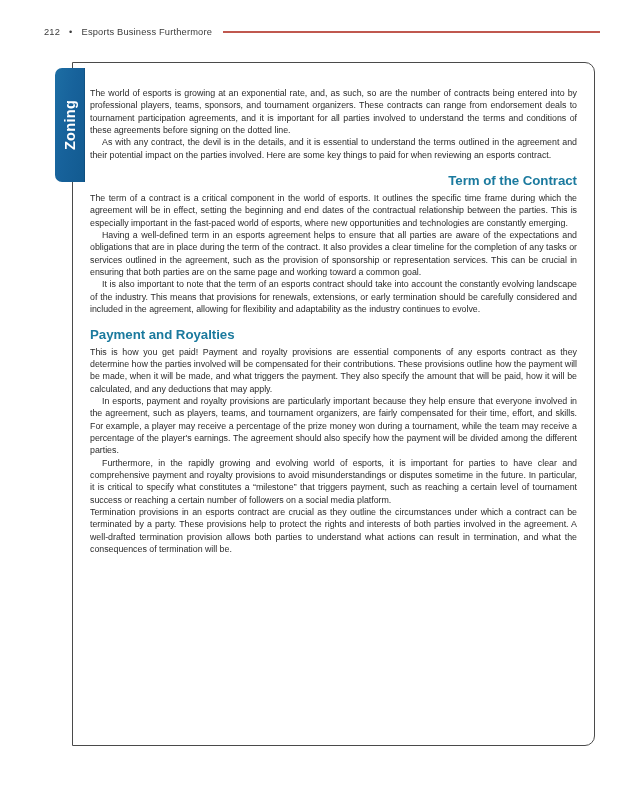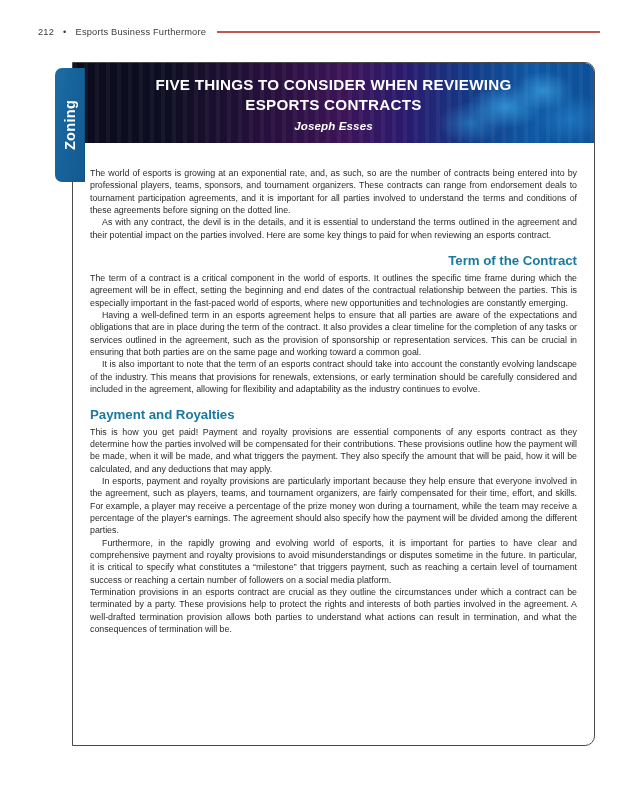--- a/index.html
+++ b/index.html
@@ -13,21 +13,21 @@
     position: relative;
     overflow: hidden;
     font-family: "Liberation Sans", sans-serif;
     -webkit-font-smoothing: antialiased;
   }
 
   
   .running-head {
     position: absolute;
     top: 24px;
-    left: 38px;
+    left: 44px;
     right: 26px;
     height: 16px;
     display: flex;
     align-items: center;
     gap: 9px;
   }
   .rh-text {
     font-size: 9.3px;
     color: #3b3b3b;
     letter-spacing: 0.18px;
@@ -171,26 +171,20 @@
   <span class="rh-text">Esports Business Furthermore</span>
   <span class="rh-rule"></span>
 </div>
 
 <div class="zoning-tab">
   <div class="zoning-label">Zoning</div>
 </div>
 
 <div class="article-card">
 
-  <div class="banner">
-    <div class="banner-inner">
-      <div class="banner-title">FIVE THINGS TO CONSIDER WHEN REVIEWING ESPORTS CONTRACTS</div>
-      <div class="banner-author">Joseph Esses</div>
-    </div>
-  </div>
 
   <div class="article-body">
     <p class="para">The world of esports is growing at an exponential rate, and, as such, so are the number of contracts being entered into by professional players, teams, sponsors, and tournament organizers. These contracts can range from endorsement deals to tournament participation agreements, and it is important for all parties involved to understand the terms and conditions of these agreements before signing on the dotted line.</p>
     <p class="para indent">As with any contract, the devil is in the details, and it is essential to understand the terms outlined in the agreement and their potential impact on the parties involved. Here are some key things to paid for when reviewing an esports contract.</p>
 
     <h2 class="section-head first">Term of the Contract</h2>
     <p class="para">The term of a contract is a critical component in the world of esports. It outlines the specific time frame during which the agreement will be in effect, setting the beginning and end dates of the contractual relationship between the parties. This is especially important in the fast-paced world of esports, where new opportunities and technologies are constantly emerging.</p>
     <p class="para indent">Having a well-defined term in an esports agreement helps to ensure that all parties are aware of the expectations and obligations that are in place during the term of the contract. It also provides a clear timeline for the completion of any tasks or services outlined in the agreement, such as the provision of sponsorship or representation services. This can be crucial in ensuring that both parties are on the same page and working toward a common goal.</p>
     <p class="para indent">It is also important to note that the term of an esports contract should take into account the constantly evolving landscape of the industry. This means that provisions for renewals, extensions, or early termination should be carefully considered and included in the agreement, allowing for flexibility and adaptability as the industry continues to evolve.</p>
 

